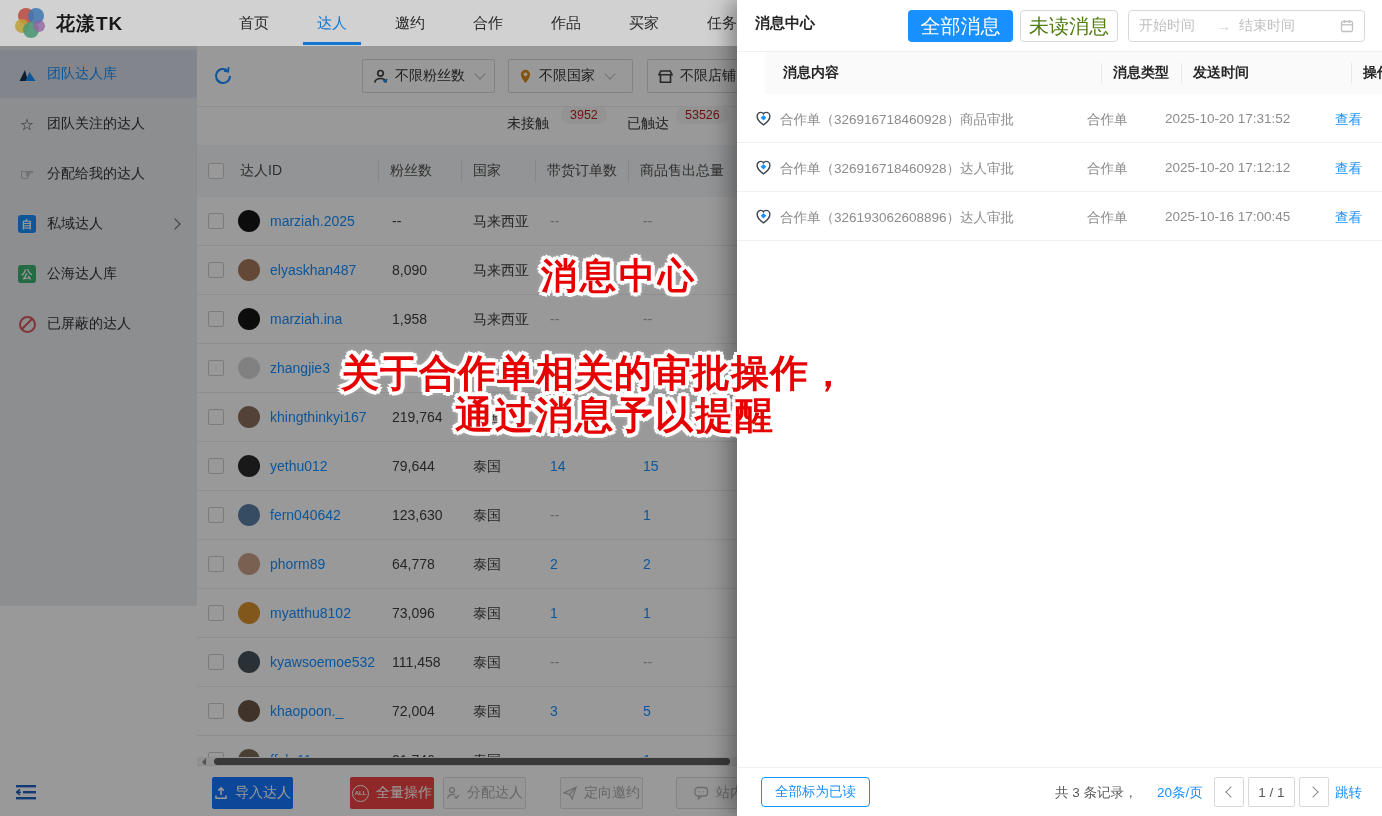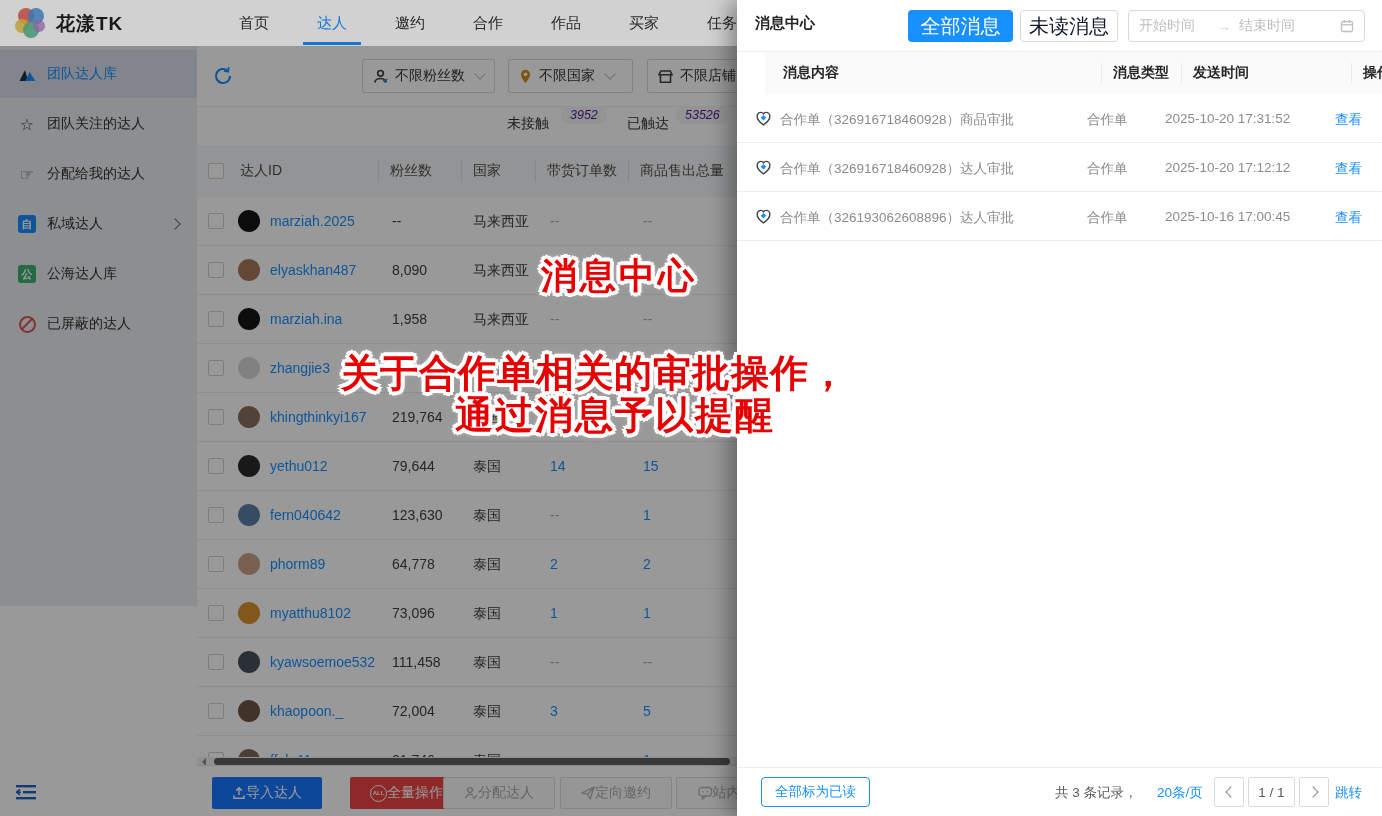--- a/index.html
+++ b/index.html
@@ -25,21 +25,21 @@
   .chev-r{width:7px;height:7px;border-top:1.6px solid #666;border-right:1.6px solid #666;transform:rotate(45deg);position:absolute;right:18px;top:20px;}
   .fold-ic{position:absolute;left:16px;top:738px;width:20px;height:16px;cursor:pointer;}
 
   
   .content{position:absolute;left:197px;top:46px;width:540px;height:770px;background:#fff;overflow:hidden;z-index:1;}
   .filter-row{position:absolute;left:0;top:0;width:540px;height:60px;border-bottom:1px solid #ededed;background:#fff;}
   .refresh-btn{position:absolute;left:16px;top:20px;width:20px;height:20px;cursor:pointer;}
   .filter-btn{position:absolute;top:13px;height:34px;box-sizing:border-box;border:1px solid #d9d9d9;border-radius:2px;background:#fff;display:flex;align-items:center;padding:0 10px;gap:7px;font-size:14px;color:#333;cursor:pointer;}
   .chev-d{width:7px;height:7px;border-right:1.6px solid #bfbfbf;border-bottom:1.6px solid #bfbfbf;transform:rotate(45deg);margin:-4px 0 0 4px;}
   .stat-label{position:absolute;top:69px;font-size:14px;color:#333;}
-  .stat-pill{position:absolute;top:60px;background:#f5f5f5;border-radius:10px;padding:2px 9px;font-size:12.5px;color:#4c1d95;font-style:italic;}
+  .stat-pill{position:absolute;top:60px;background:#f5f5f5;border-radius:10px;padding:2px 9px;font-size:12.5px;color:#b91c1c;}
 
   .thead{position:absolute;left:0;top:99px;width:540px;height:52px;background:#f6f7f8;}
   .th{position:absolute;top:17px;font-size:14px;font-weight:500;color:#4f4f4f;}
   .vsep{position:absolute;top:15px;width:1px;height:22px;background:#e2e2e2;}
   .cb{position:absolute;width:16px;height:16px;border:1px solid #cfcfcf;border-radius:2px;background:#fff;box-sizing:border-box;cursor:pointer;}
 
   .rows-clip{position:absolute;left:0;top:151px;width:540px;height:560px;overflow:hidden;}
   .t-row{position:absolute;left:0;width:540px;height:49px;border-bottom:1px solid #ededed;background:#fff;box-sizing:border-box;}
   .t-row .cb{left:11px;top:16px;}
   .avatar{position:absolute;left:41px;top:13px;width:22px;height:22px;border-radius:50%;background:#999;}
@@ -49,36 +49,36 @@
   .t-orders{position:absolute;left:353px;top:16px;}
   .t-sold{position:absolute;left:446px;top:16px;}
   .num{color:#1890ff;cursor:pointer;}
   .muted{color:#ababab !important;cursor:default;}
 
   .hscroll{position:absolute;left:0;top:711px;width:540px;height:9px;background:#f0f0f0;}
   .hthumb{position:absolute;left:17px;top:1px;width:516px;height:7px;border-radius:4px;background:#5f5f5f;cursor:pointer;}
   .harrow{position:absolute;left:5px;top:1px;width:0;height:0;border:4px solid transparent;border-right-color:#8a8a8a;border-left:none;}
 
   .toolbar{position:absolute;left:0;top:719px;width:540px;height:51px;background:#fff;border-top:1px solid #e6e6e6;}
-  .tb-btn{position:absolute;top:11px;height:32px;box-sizing:border-box;border-radius:2px;display:flex;align-items:center;justify-content:center;gap:0;font-size:14px;padding:0 20px;cursor:pointer;white-space:nowrap;}
+  .tb-btn{position:absolute;top:11px;height:32px;box-sizing:border-box;border-radius:2px;display:flex;align-items:center;justify-content:center;gap:7px;font-size:14px;padding:0 2px;cursor:pointer;white-space:nowrap;}
   .tb-blue{background:#1677ff;color:#fff;}
   .tb-green{background:#ef4444;color:#fff;margin-left:20px;}
   .tb-dis{background:#fbfbfb;border:1px solid #dcdcdc;color:#ababab;cursor:not-allowed;}
   .all-ic{width:15px;height:15px;border:1.5px solid #fff;border-radius:50%;font-size:6px;font-weight:700;color:#fff;display:flex;align-items:center;justify-content:center;}
 
   
   .mask-top{position:absolute;left:0;top:0;width:737px;height:46px;background:rgba(0,0,0,0.18);z-index:5;}
   .mask-main{position:absolute;left:0;top:46px;width:737px;height:770px;background:rgba(0,0,0,0.40);z-index:5;}
 
   
   .drawer{position:absolute;left:737px;top:0;width:645px;height:816px;background:#fff;z-index:10;box-shadow:-8px 0 20px rgba(0,0,0,0.35);}
   .d-title{position:absolute;left:18px;top:14px;font-size:15px;font-weight:600;color:#262626;}
   .d-btn{position:absolute;top:10px;height:32px;box-sizing:border-box;border-radius:4px;display:flex;align-items:center;justify-content:center;font-size:20px;cursor:pointer;}
   .d-btn-blue{background:#1890ff;color:#fff;}
-  .d-btn-plain{background:#fff;border:1px solid #d9d9d9;color:#0f172a;}
+  .d-btn-plain{background:#fff;border:1px solid #d9d9d9;color:#4d7c0f;}
   .d-range{position:absolute;left:391px;top:10px;width:237px;height:32px;box-sizing:border-box;border:1px solid #d9d9d9;border-radius:4px;display:flex;align-items:center;padding:0 10px;gap:8px;color:#bfbfbf;font-size:14px;cursor:text;}
   .d-head-border{position:absolute;left:0;top:51px;width:645px;height:1px;background:#f0f0f0;}
   .d-thead{position:absolute;left:0;top:52px;width:645px;height:42px;background:#fafafa;margin-left:28px;}
   .d-th{position:absolute;top:12px;font-size:14px;font-weight:600;color:#262626;}
   .d-vsep{position:absolute;top:11px;width:1px;height:20px;background:#e8e8e8;}
   .d-rows{position:absolute;left:0;top:94px;width:645px;}
   .m-row{position:absolute;left:0;width:645px;height:49px;border-bottom:1px solid #f0f0f0;background:#fff;box-sizing:border-box;}
   .m-ic{position:absolute;left:18px;top:16px;width:17px;height:17px;}
   .m-content{position:absolute;left:43px;top:17px;font-size:13.5px;color:#8c8c8c;}
   .m-type{position:absolute;left:350px;top:17px;font-size:13.5px;color:#8c8c8c;}

